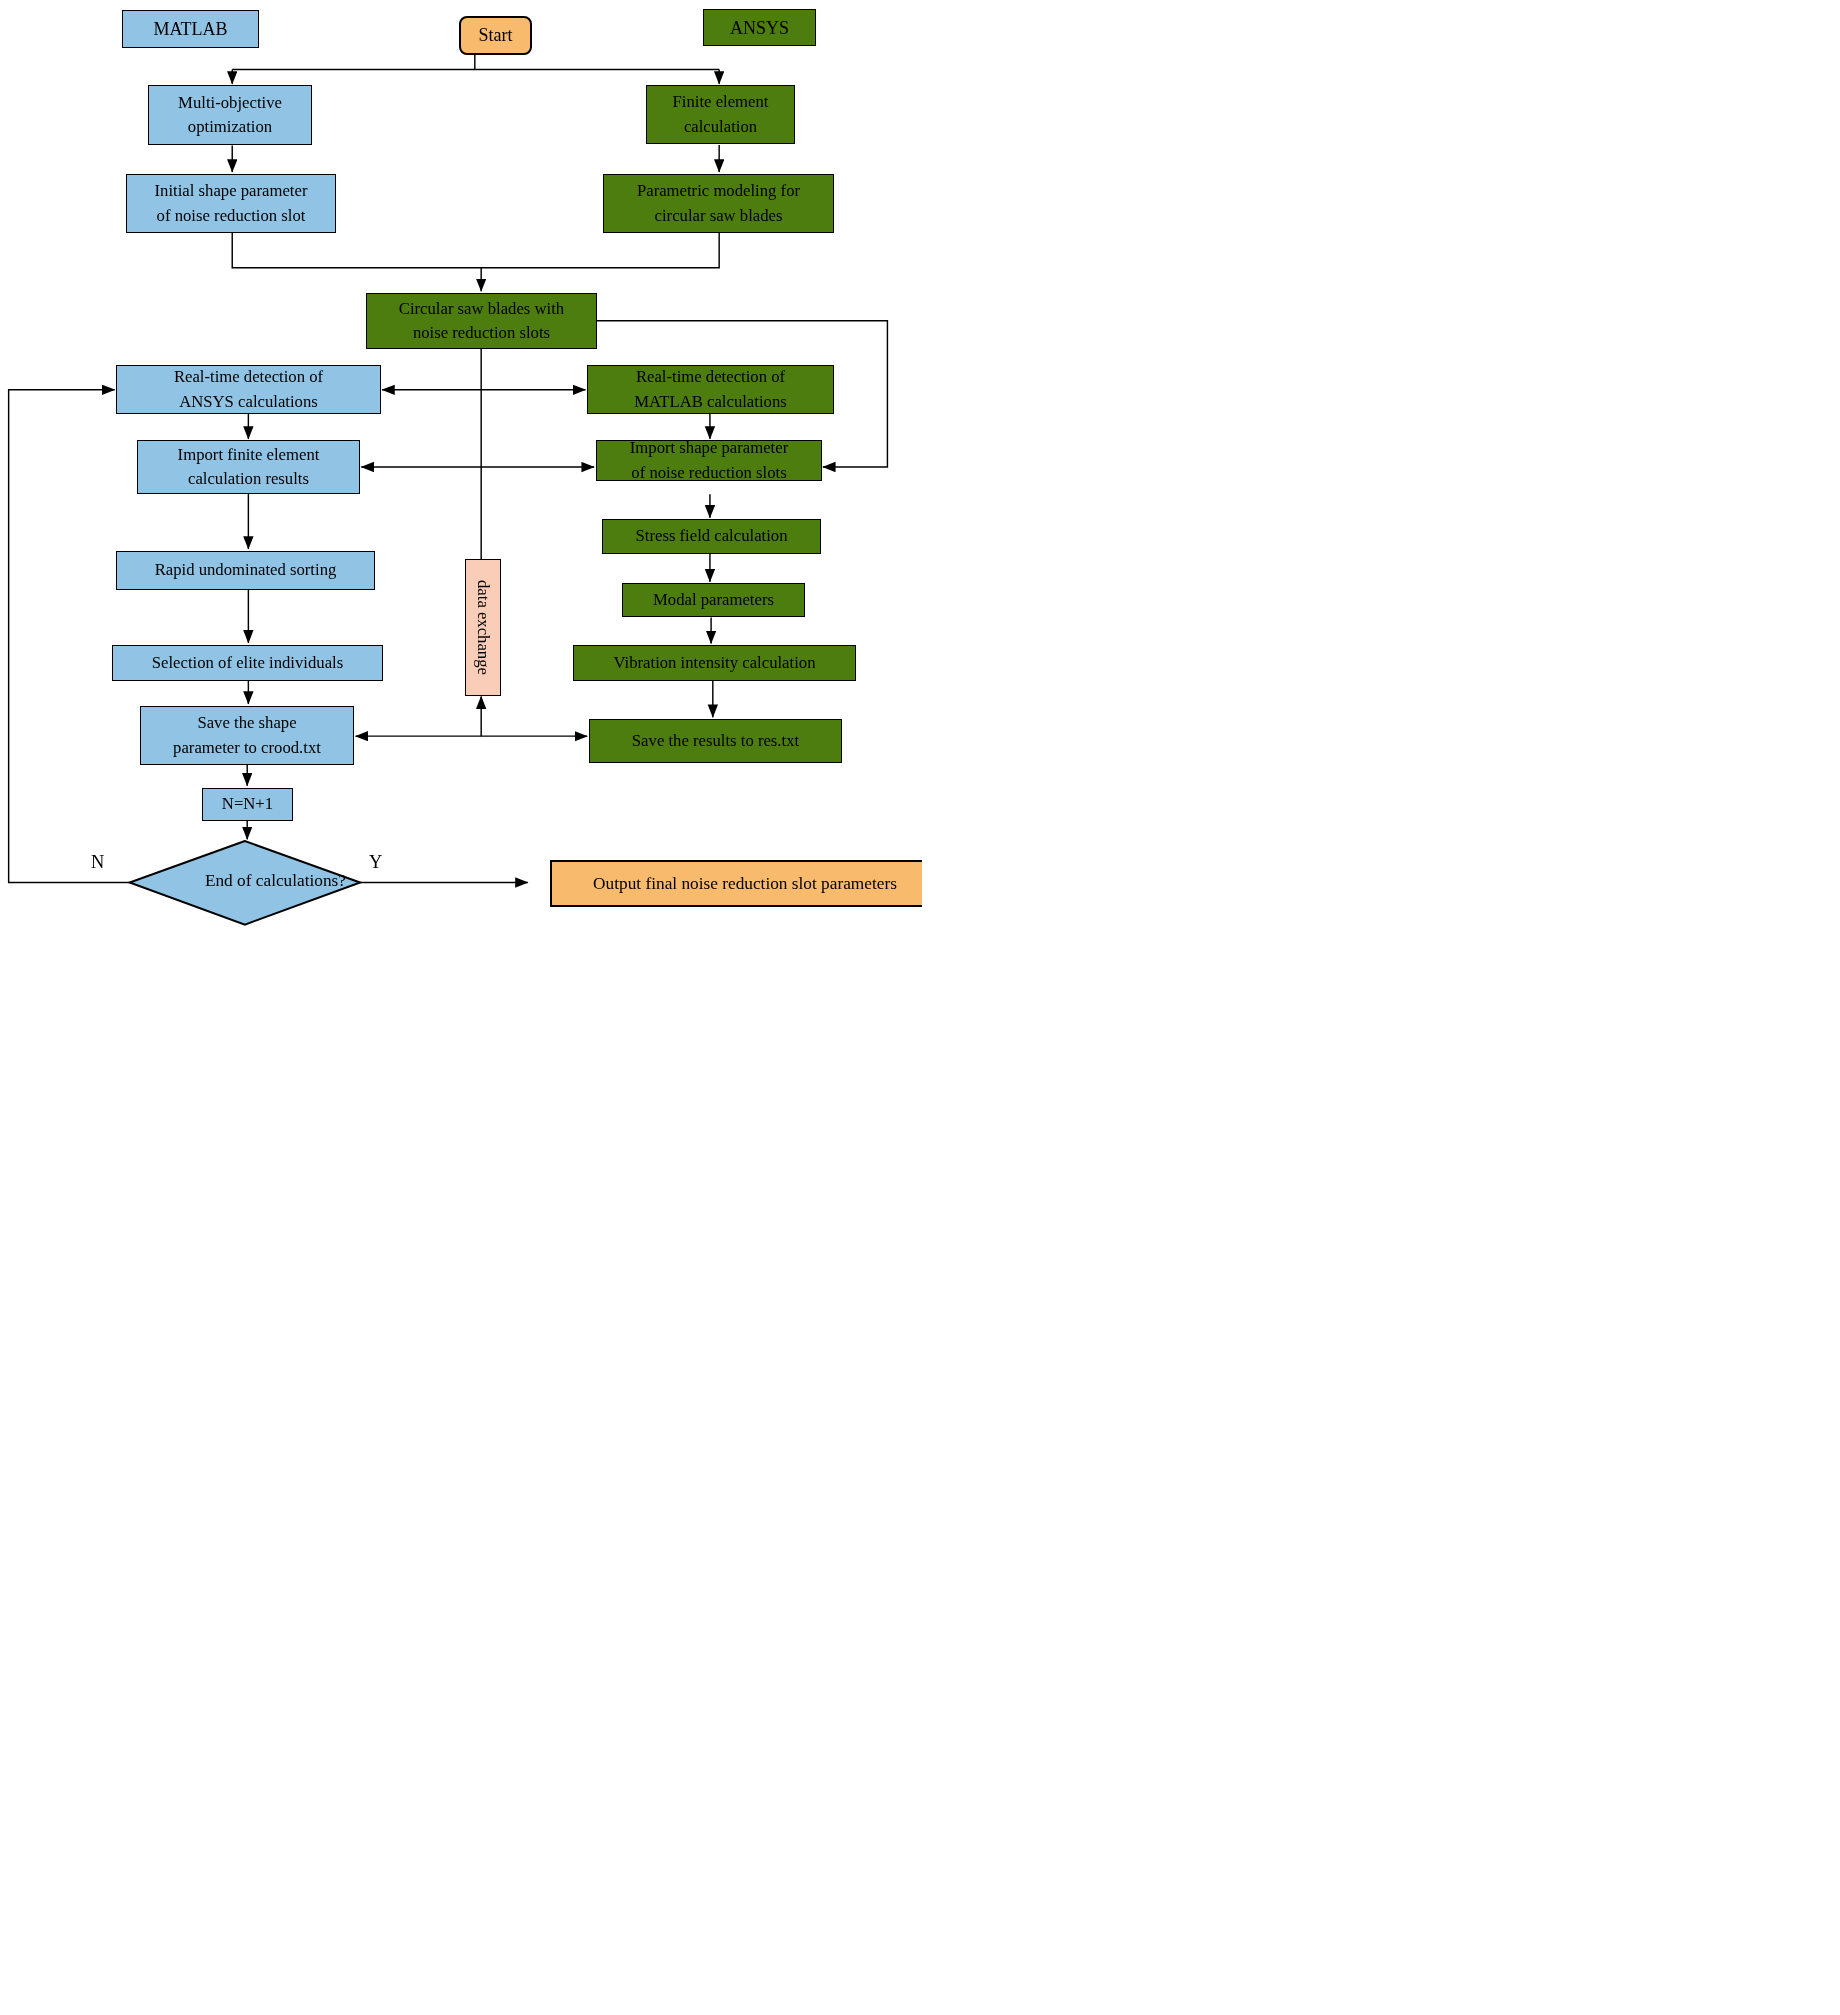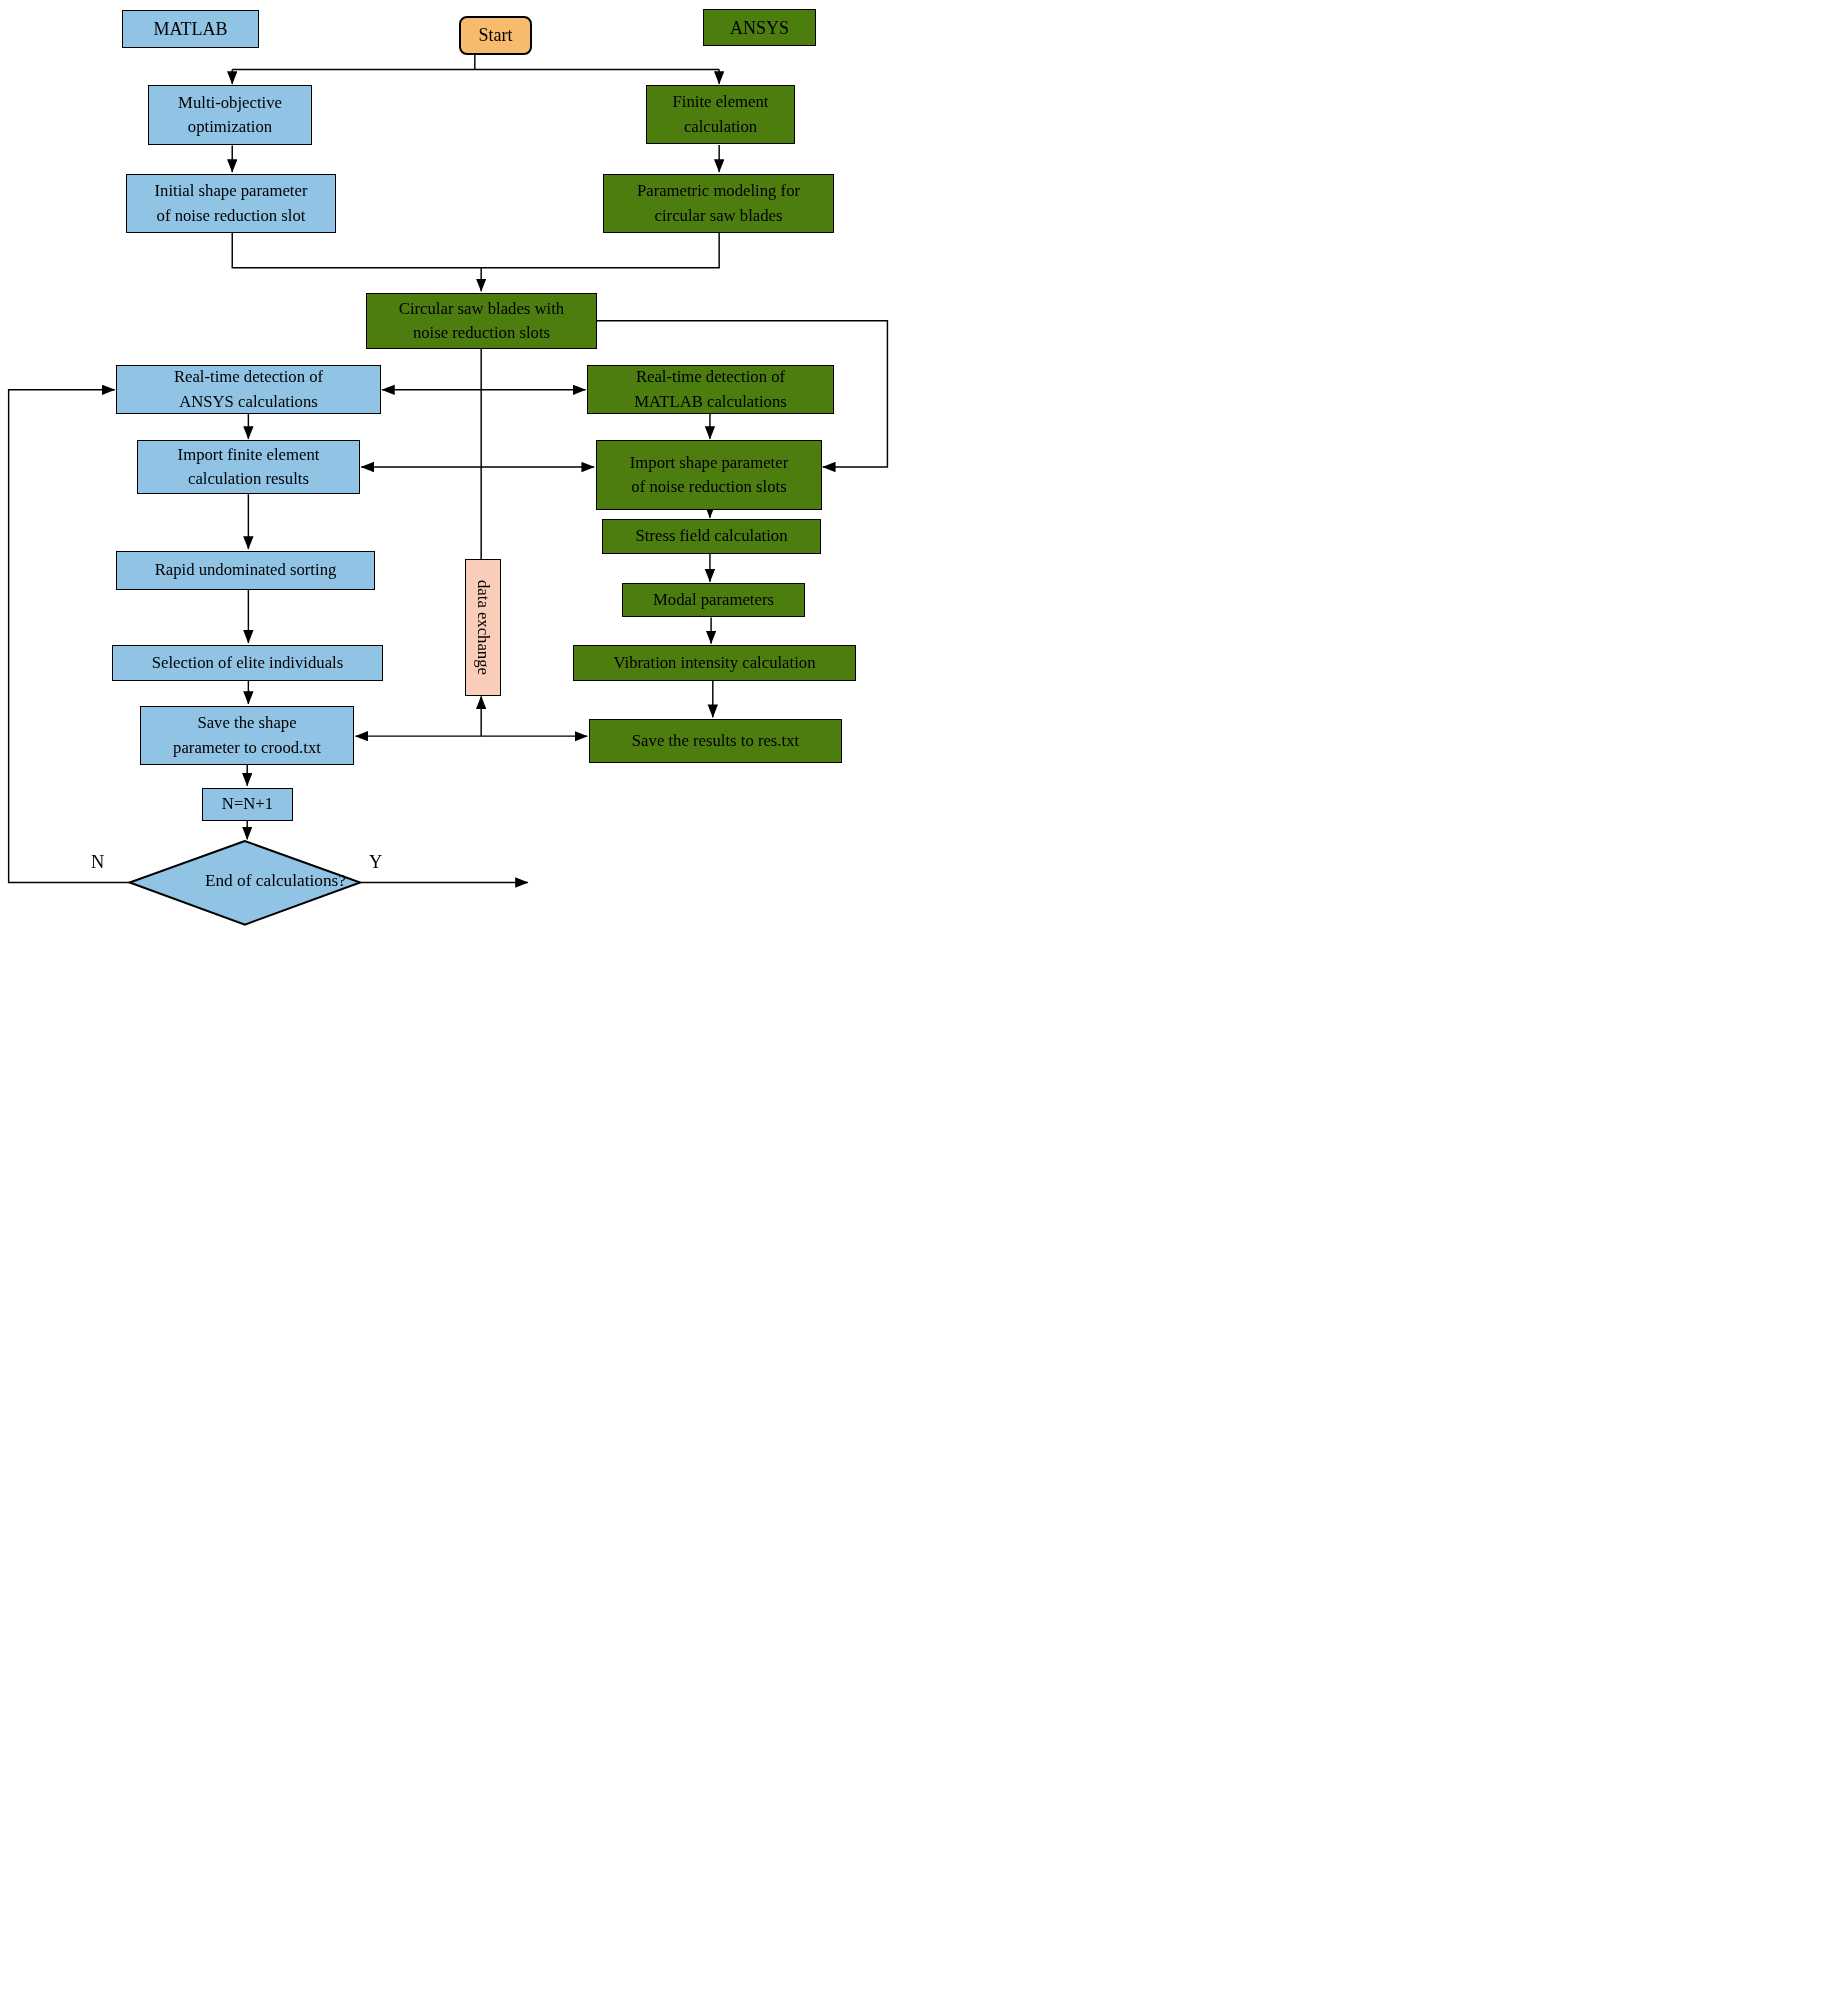--- a/index.html
+++ b/index.html
@@ -116,35 +116,36 @@
   <div class="node green" style="left:366px;top:293px;width:231px;height:56px;">Circular saw blades with
 noise reduction slots</div>
 
   <div class="node blue" style="left:116px;top:365px;width:265px;height:49px;">Real-time detection of
 ANSYS calculations</div>
   <div class="node green" style="left:587px;top:365px;width:247px;height:49px;">Real-time detection of
 MATLAB calculations</div>
 
   <div class="node blue" style="left:137px;top:440px;width:223px;height:54px;">Import finite element
 calculation results</div>
-  <div class="node green" style="left:596px;top:440px;width:226px;height:70px;">Import shape parameter
+  <div class="node green" style="left:596px;top:440px;width:226px;height:41px;">Import shape parameter
 of noise reduction slots</div>
 
   <div class="node green" style="left:602px;top:519px;width:219px;height:35px;">Stress field calculation</div>
   <div class="node green" style="left:622px;top:583px;width:183px;height:34px;">Modal parameters</div>
   <div class="node green" style="left:573px;top:645px;width:283px;height:36px;">Vibration intensity calculation</div>
   <div class="node green" style="left:589px;top:719px;width:253px;height:44px;">Save the results to res.txt</div>
 
   <div class="node blue" style="left:116px;top:551px;width:259px;height:39px;">Rapid undominated sorting</div>
   <div class="node blue" style="left:112px;top:645px;width:271px;height:36px;">Selection of elite individuals</div>
   <div class="node blue" style="left:140px;top:706px;width:214px;height:59px;">Save the shape
 parameter to crood.txt</div>
   <div class="node blue" style="left:202px;top:788px;width:91px;height:33px;">N=N+1</div>
 
   <div class="node pink vertical" style="left:465px;top:559px;width:36px;height:137px;">data exchange</div>
 
   <div class="diamond-text" style="left:144px;top:871px;width:202px;text-align:right;">End of calculations?</div>
   <div class="branch-label" style="left:91px;top:852px;">N</div>
   <div class="branch-label" style="left:369px;top:852px;">Y</div>
 
+  <div class="node orange outputbox" style="left:530px;top:860px;width:390px;height:47px;">Output final noise reduction slot parameters</div>
 
 </div>
 
 
 </body></html>

